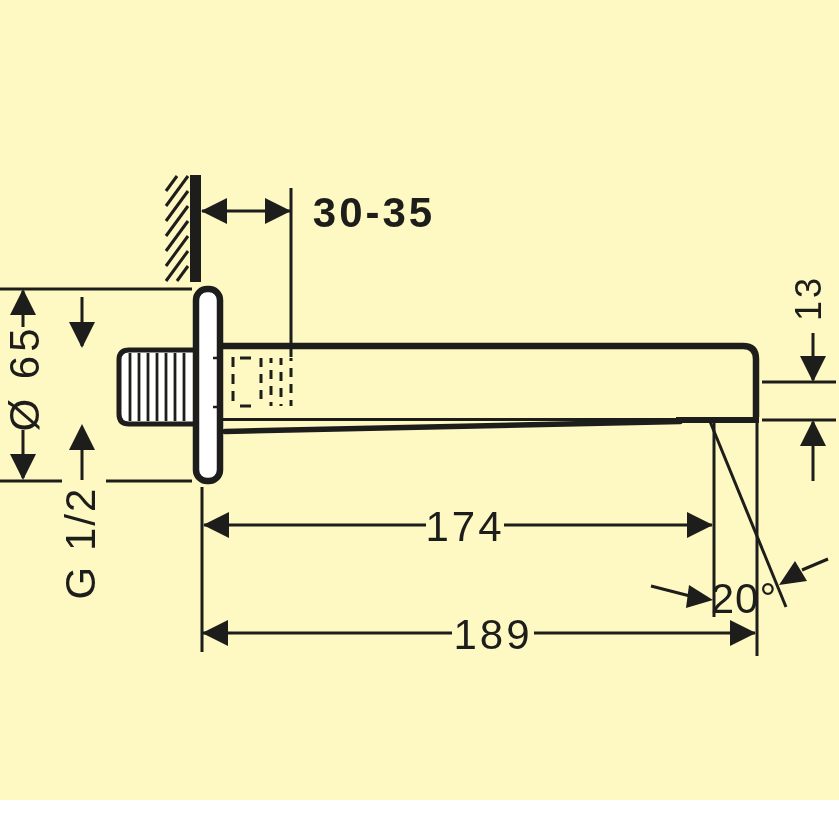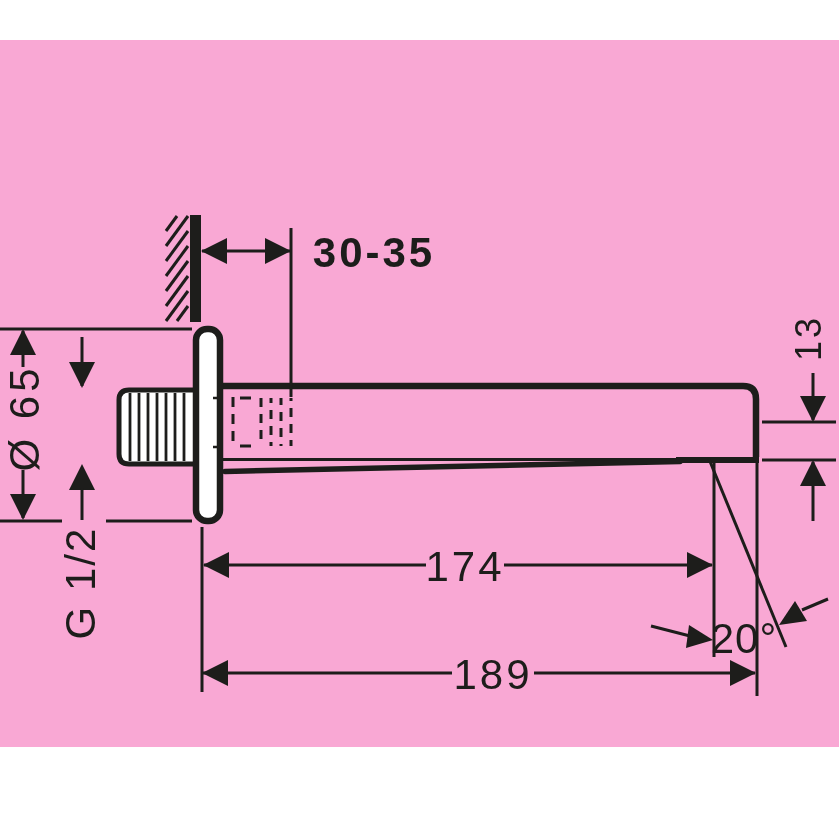--- a/index.html
+++ b/index.html
@@ -3,24 +3,23 @@
 <meta charset="utf-8">
 <style>
   html, body {
     margin: 0;
     padding: 0;
     background: #ffffff;
   }
   .stage {
     position: relative;
     width: 839px;
-    height: 707px;
-    background: #f9a8d4;
+    height: 800px;
+    background: #fef9c3;
     overflow: hidden;
-    margin-top: 40px;
   }
   svg { display: block; }
   .ink-line   { stroke: #1d1d1b; fill: none; }
   .ink-fill   { fill: #1d1d1b; stroke: none; }
   .white-fill { fill: #ffffff; }
   text {
     font-family: "Liberation Sans", "DejaVu Sans", sans-serif;
     fill: #1d1d1b;
   }
   .dim-text {

